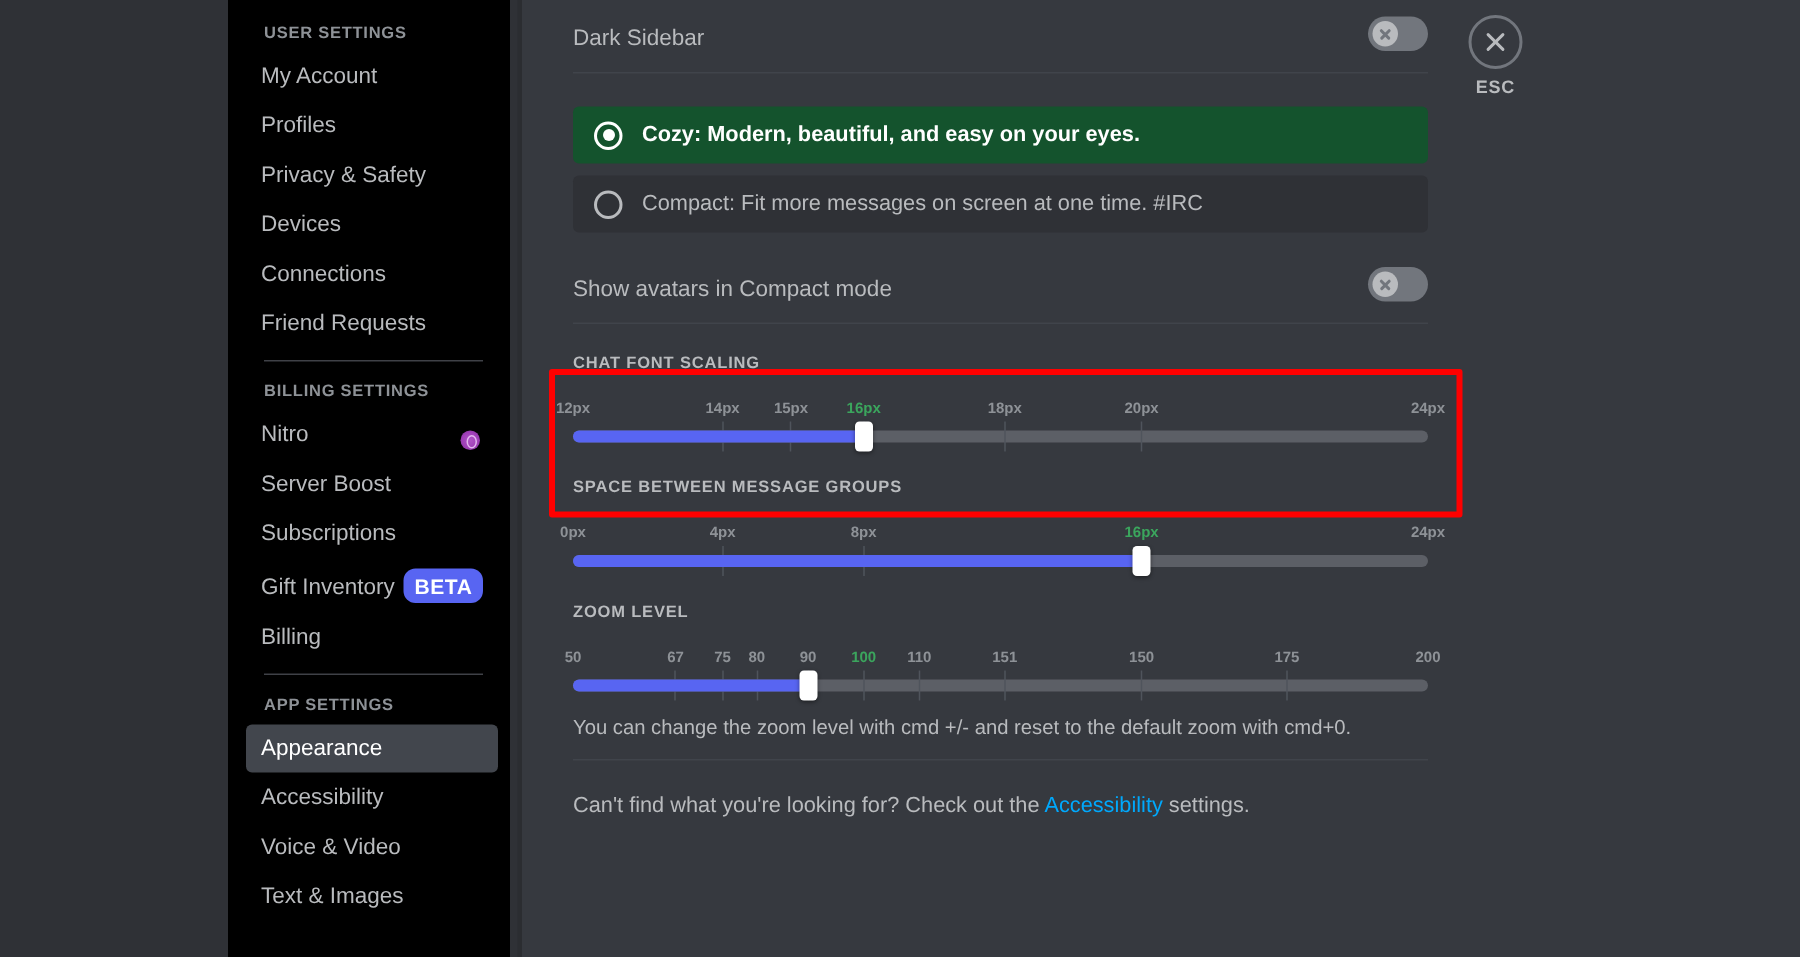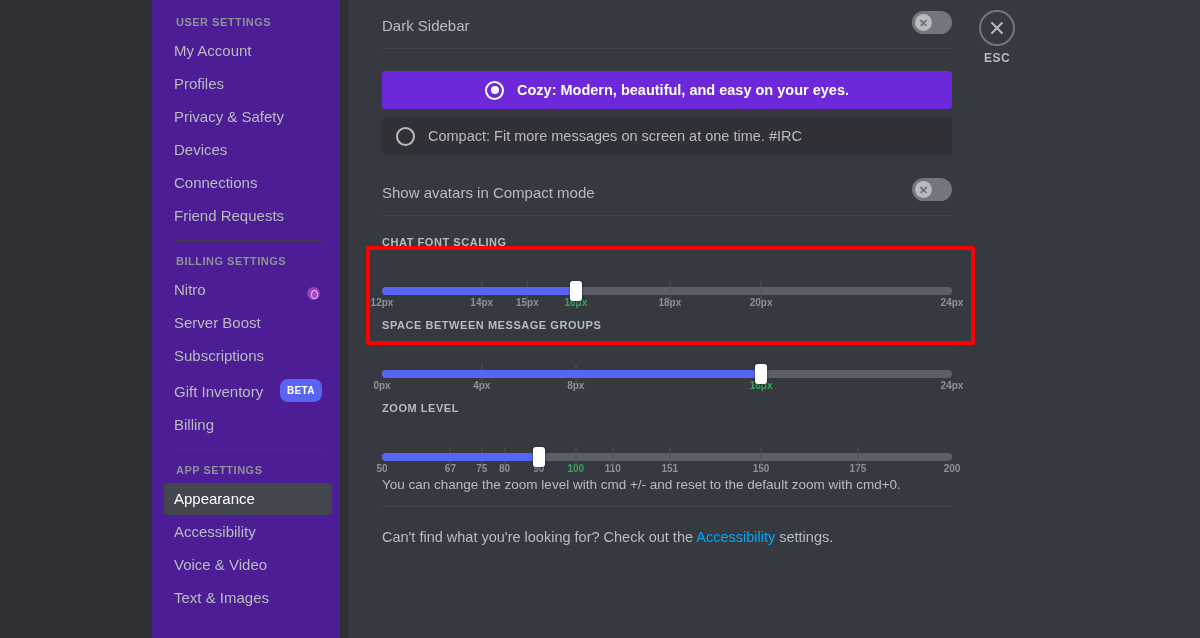--- a/index.html
+++ b/index.html
@@ -10,38 +10,38 @@
     overflow: hidden;
   }
   .app { position: relative; width: 1200px; height: 638px; display: flex; }
 
   
   .gutter { width: 152px; height: 638px; background: #2f3136; flex: 0 0 152px; }
 
   
   .sidebar {
     width: 188px; flex: 0 0 188px; height: 638px;
-    background: #4c1d95; padding-top: 10px;
+    background: #000000; padding-top: 10px;
     position: relative;
   }
   .nav-header {
     font-size: 11px; font-weight: bold; letter-spacing: .5px;
     color: #8e9297; padding: 6px 10px 6px 24px; text-transform: uppercase;
   }
   .nav-item {
     margin: 1px 8px 1px 12px; padding: 6px 10px;
     border-radius: 4px; color: #b9bbbe;
     font-size: 15px; line-height: 20px;
     display: flex; align-items: flex-end; justify-content: space-between;
     cursor: pointer; white-space: nowrap;
   }
   .nav-item.active { background: #42464d; color: #ffffff; font-weight: 500; }
   .nav-sep { height: 1px; background: #3f4147; margin: 8px 18px 8px 24px; }
   .badge-beta {
-    background: #5865f2; color: #fff; font-size: 10px; font-weight: bold;
+    background: #5865f2; color: #fff; font-size: 14px; font-weight: bold;
     letter-spacing: .4px; border-radius: 8px; padding: 2px 7px 1px 7px;
   }
   .nitro-dot {
     width: 13px; height: 13px; border-radius: 50%;
     background: radial-gradient(circle at 50% 50%, #b052c6 0%, #a040b8 55%, #7a2a90 100%);
     position: relative; margin-right: 2px;
   }
   .nitro-dot::after{
     content:""; position:absolute; left:4px; top:3px; width:5px; height:7px;
     border:1.5px solid #e3b7ef; border-radius:50%;
@@ -87,39 +87,39 @@
   }
   .toggle .knob::before { transform: rotate(45deg); }
   .toggle .knob::after  { transform: rotate(-45deg); }
 
   
   .radio-row {
     display: flex; align-items: center; gap: 13px;
     height: 38px; padding: 0 14px; border-radius: 4px;
     background: #2f3136; margin-bottom: 8px; cursor: pointer;
   }
-  .radio-row.selected { background: #6d28d9; justify-content: center; }
+  .radio-row.selected { background: #14532d; }
   .radio-ring {
     width: 19px; height: 19px; border-radius: 50%;
     border: 2px solid #b9bbbe; position: relative; flex: 0 0 19px;
   }
   .radio-row.selected .radio-ring { border-color: #ffffff; }
   .radio-row.selected .radio-ring::after {
     content: ""; position: absolute; left: 3.5px; top: 3.5px;
     width: 8px; height: 8px; border-radius: 50%; background: #ffffff;
   }
   .radio-text { color: #b9bbbe; font-size: 14.5px; }
   .radio-row.selected .radio-text { color: #ffffff; font-weight: bold; }
 
   
   .slider-block { position: relative; }
   .slider-ticks { position: relative; height: 15px; }
   .tick-label {
     position: absolute; font-size: 10px; font-weight: bold;
-    color: #8e9297; transform: translateX(-50%); white-space: nowrap; top: 0; margin-top: 30px;
+    color: #8e9297; transform: translateX(-50%); white-space: nowrap; top: 0;
   }
   .tick-label.active { color: #3ba55d; }
   .slider-rail {
     position: relative; height: 8px; margin-top: 5px;
     background: #5c5f66; border-radius: 4px;
   }
   .slider-fill {
     position: absolute; left: 0; top: 0; height: 8px;
     background: #5865f2; border-radius: 4px;
   }

